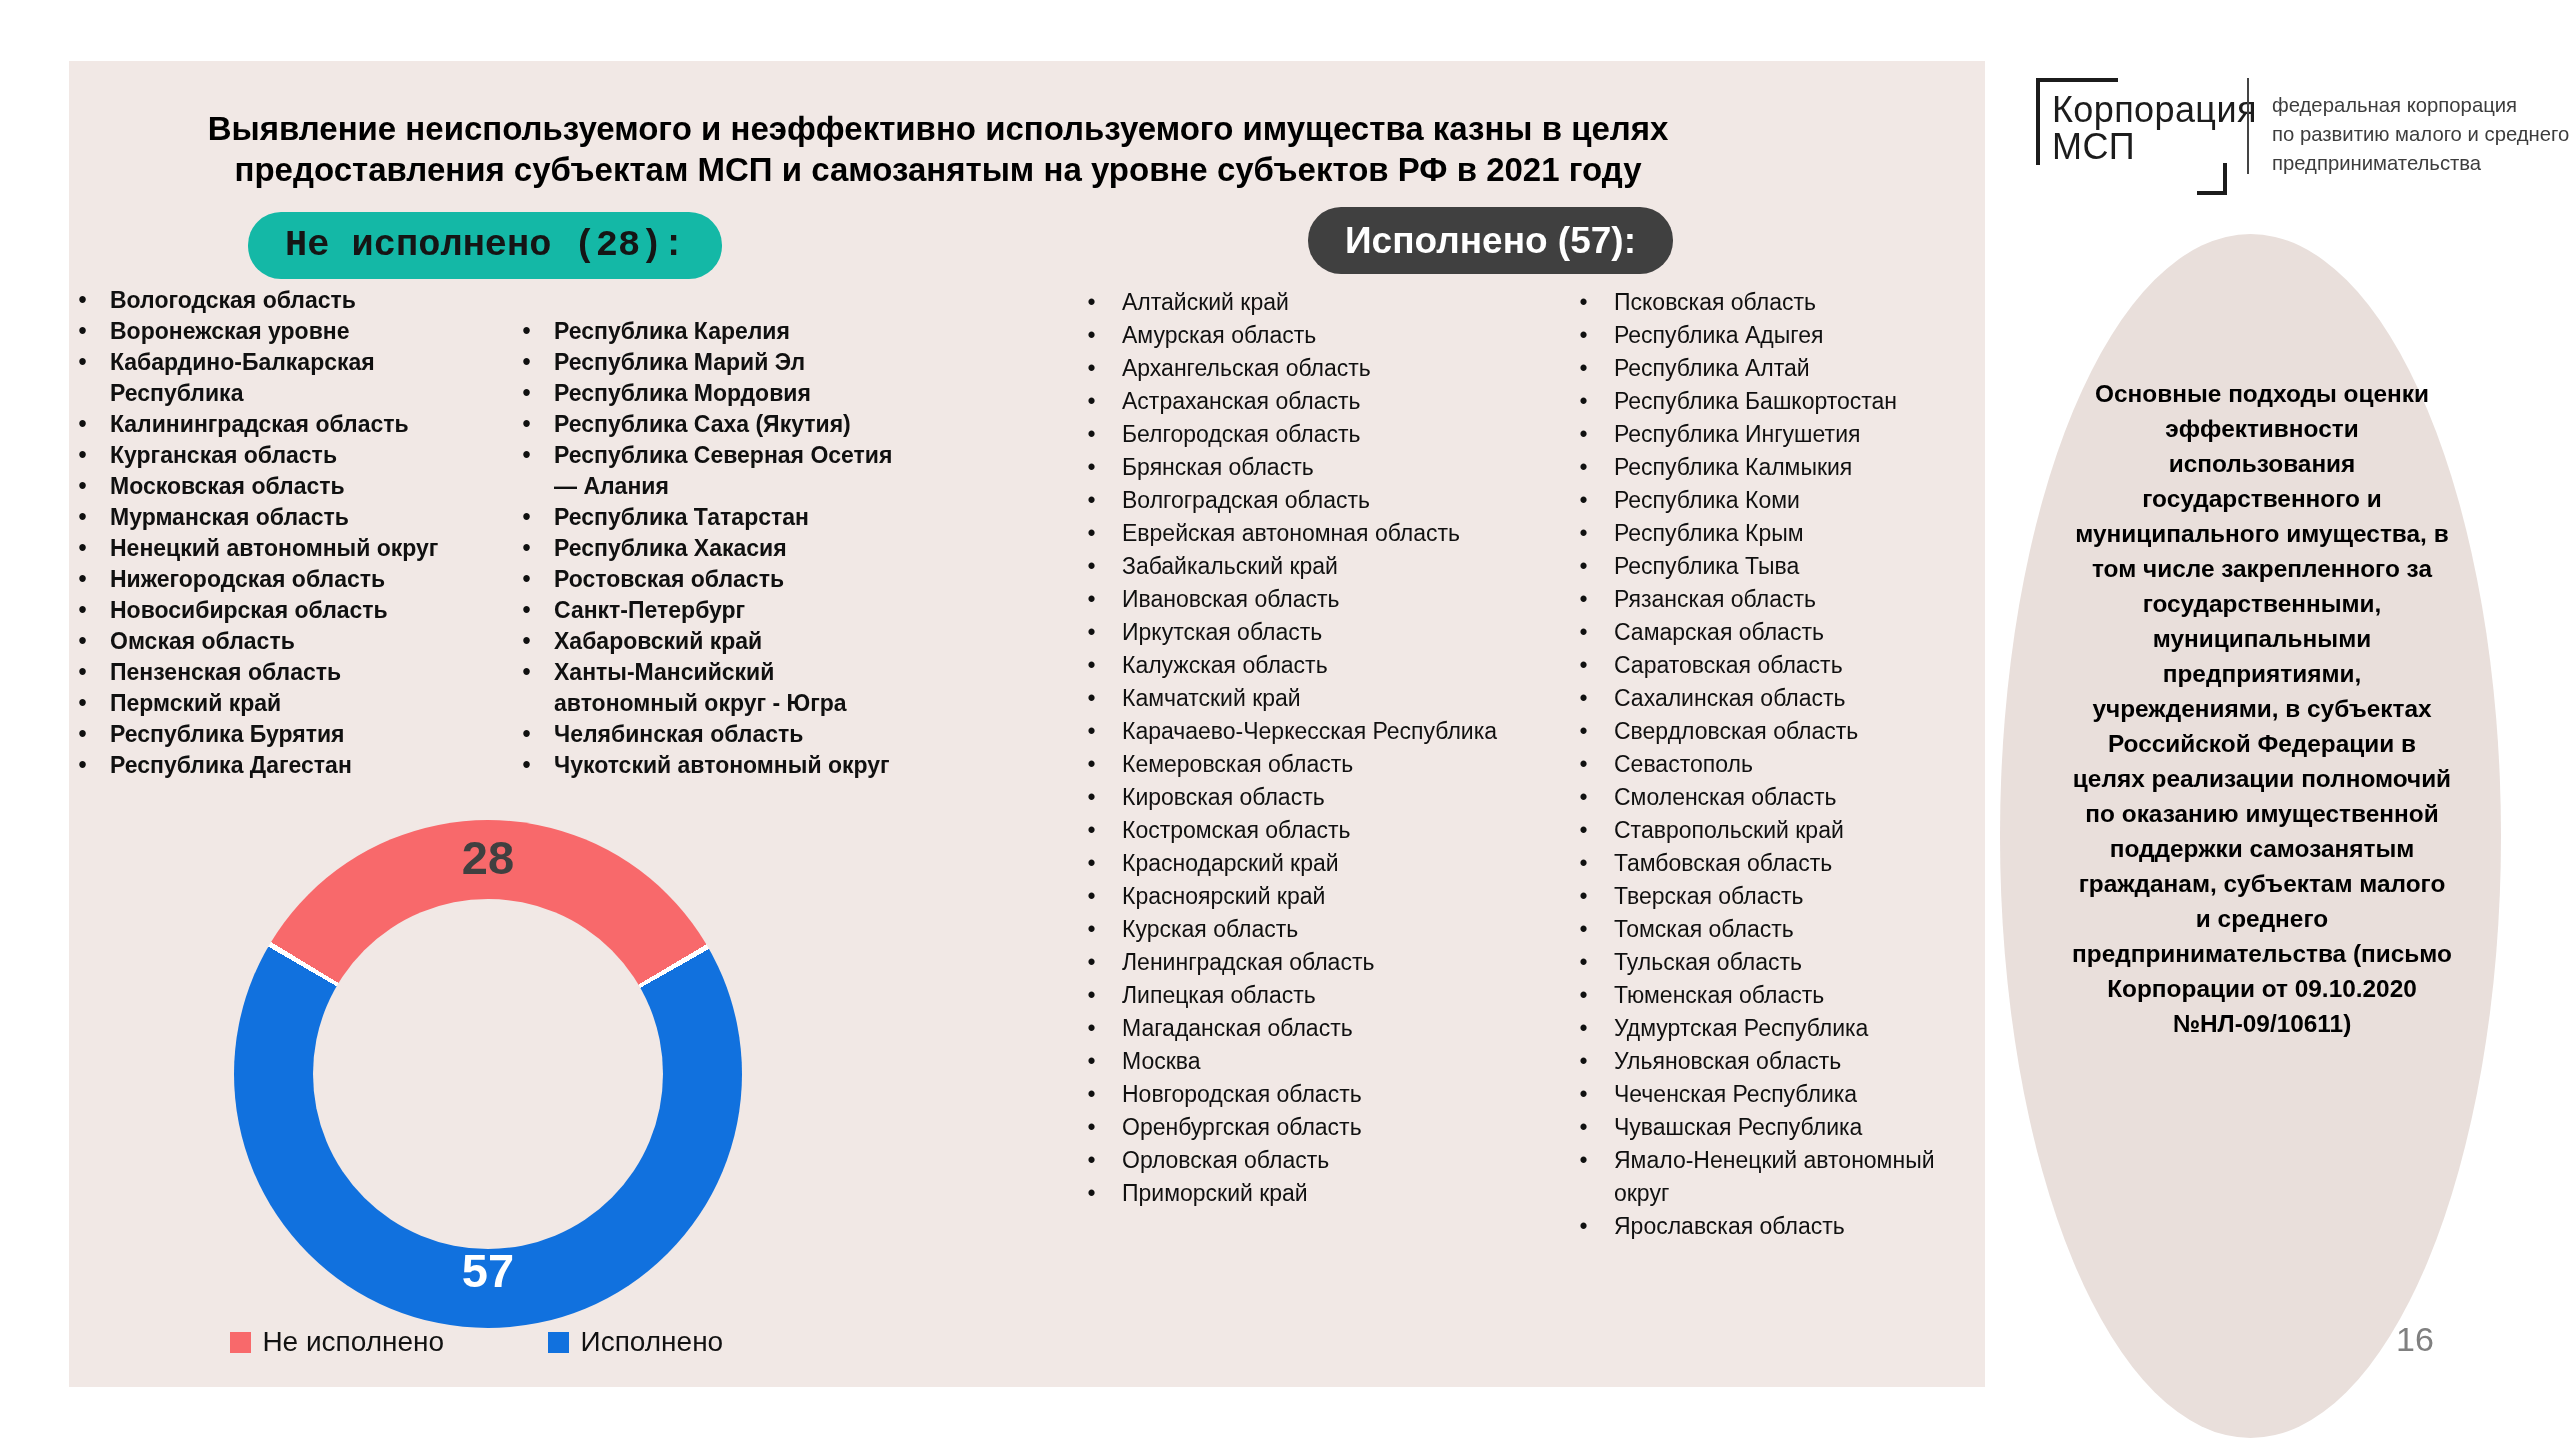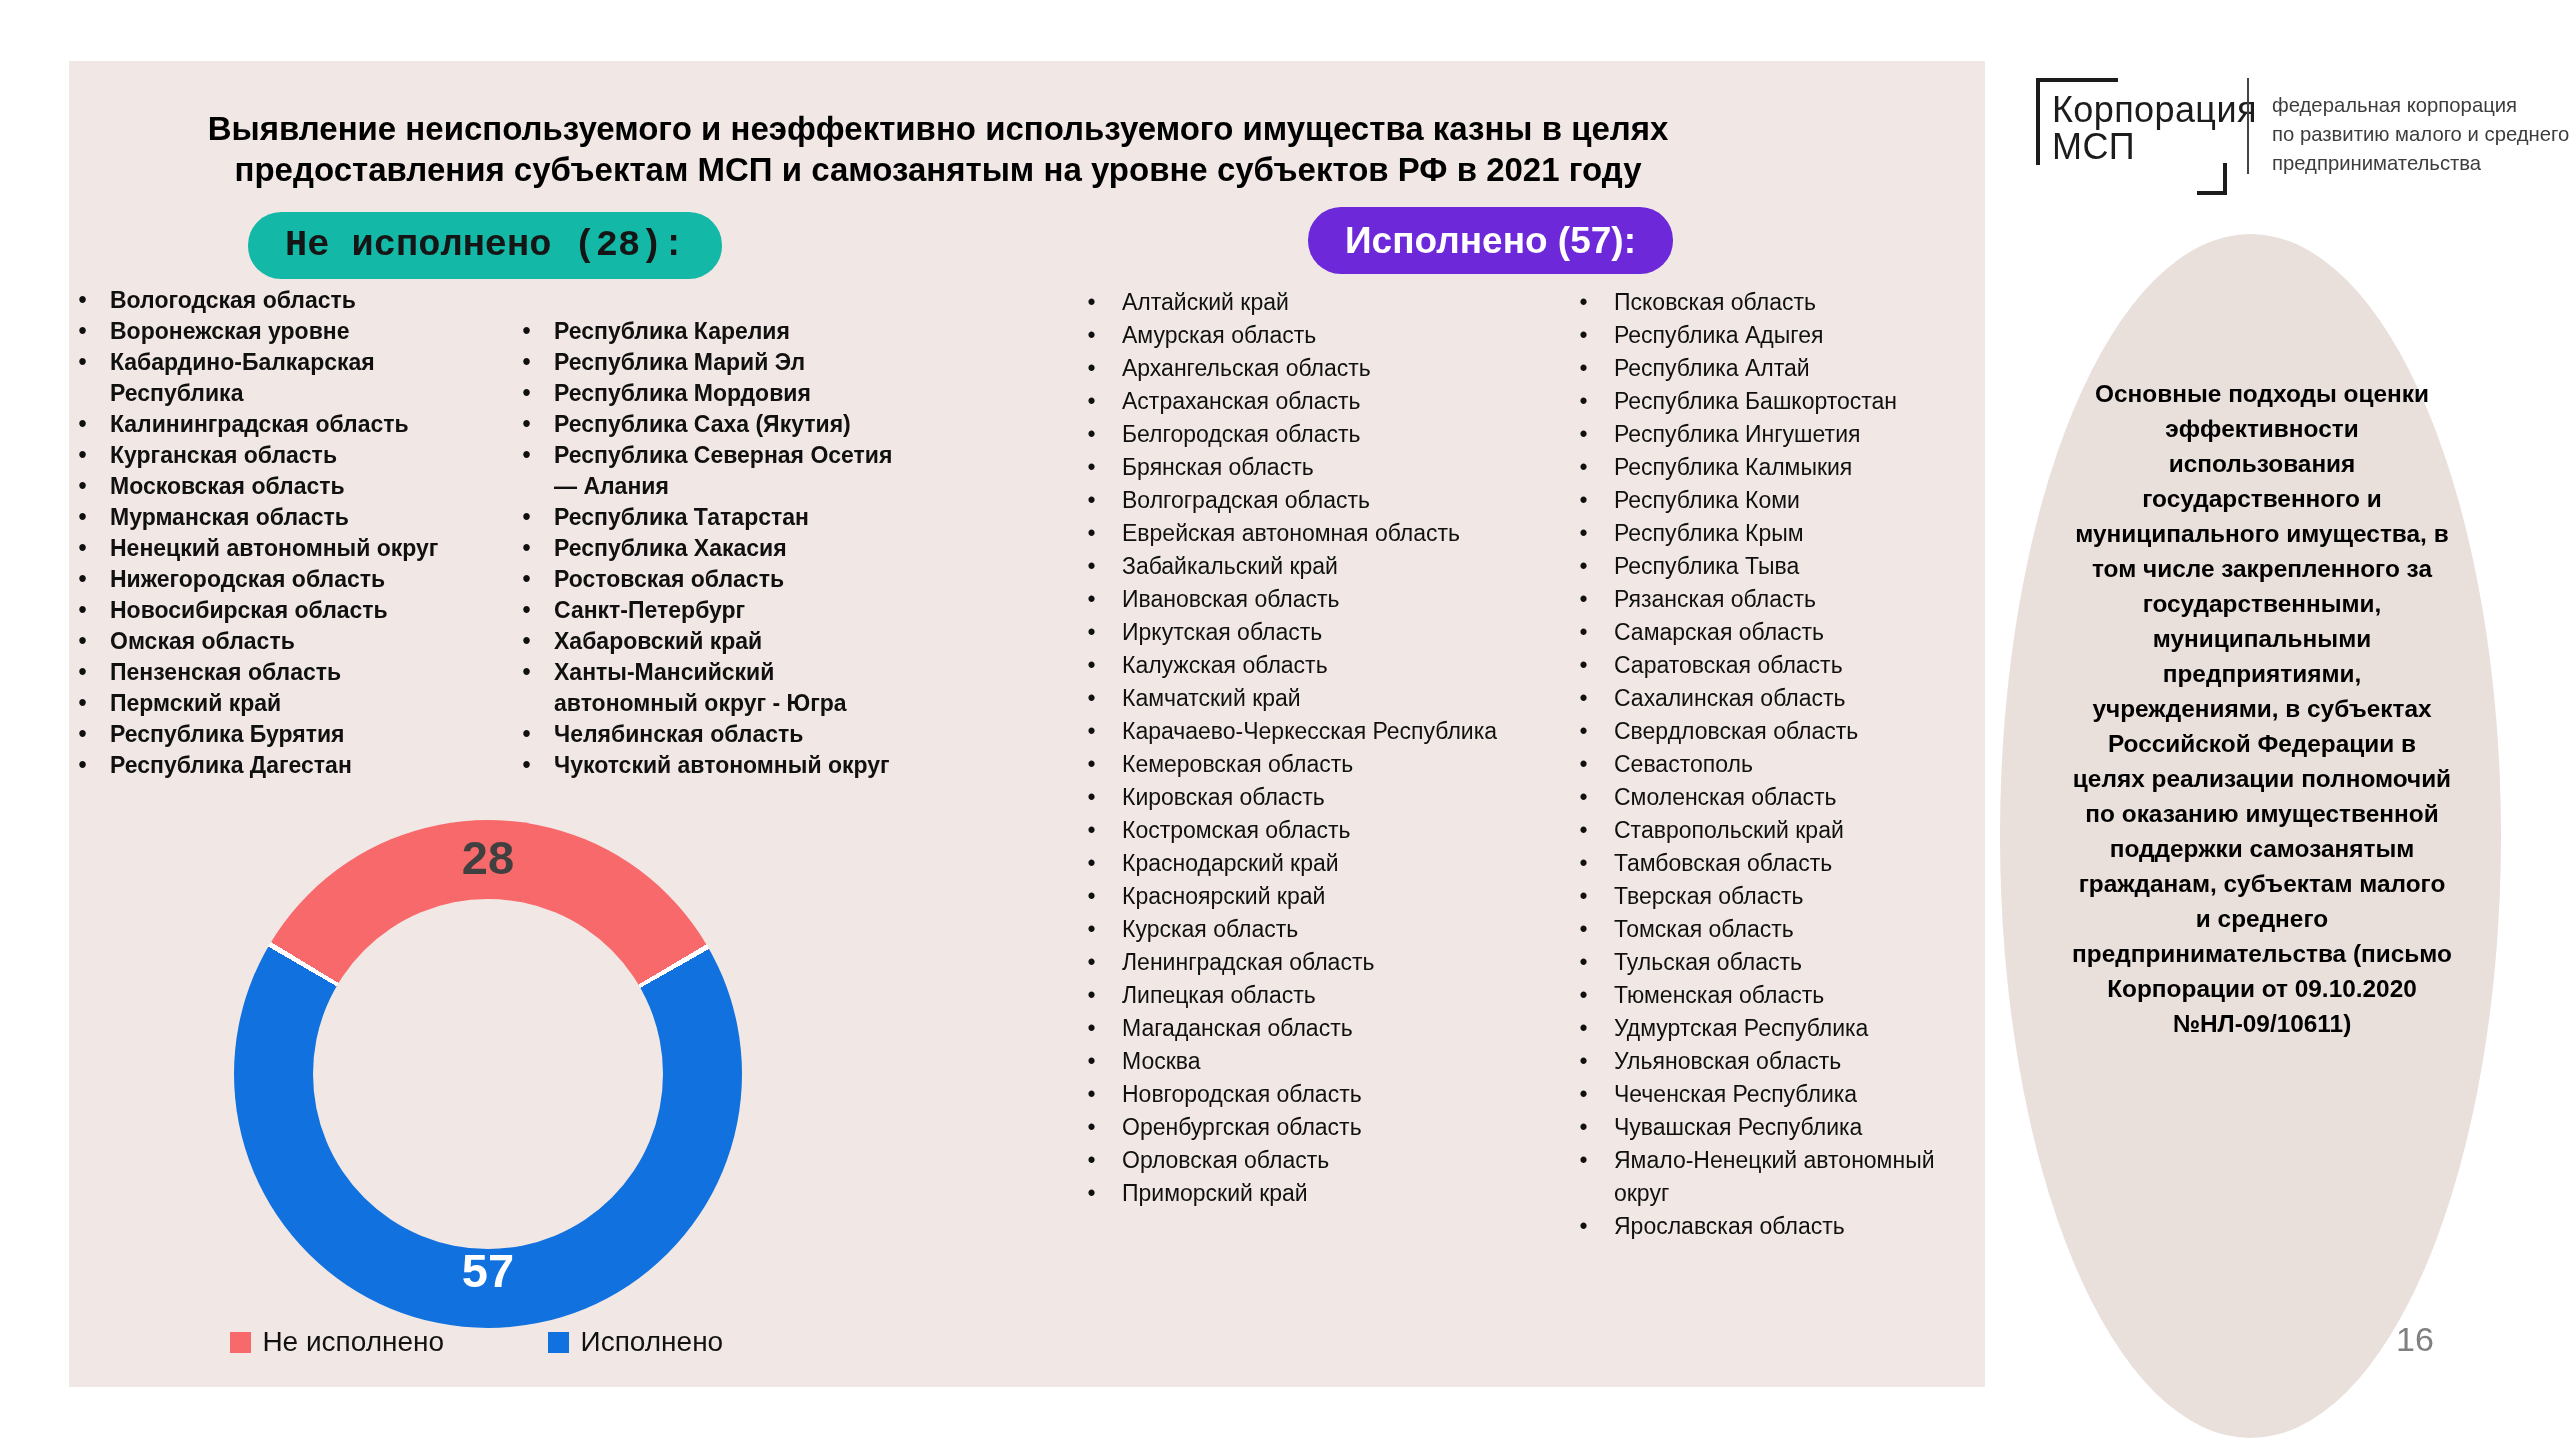--- a/index.html
+++ b/index.html
@@ -13,21 +13,21 @@
   }
   .title{
     position:absolute; left:92px; top:68px; width:1692px;
     text-align:center; font-weight:bold; font-size:33px; line-height:41px; color:#000;margin-top:40px;
   }
   .badge{
     position:absolute; height:67px; line-height:67px; border-radius:33px;
     font-weight:bold; font-size:37px; padding:0 37px; white-space:nowrap;
   }
   .badge-red{ left:248px; top:212px; background:#14b8a6; color:#151515;font-family:Liberation Mono, monospace; }
-  .badge-blue{ left:1308px; top:207px; background:#6d28d9; color:#ffffff; }
+  .badge-blue{ left:1308px; top:207px; background:#404040; color:#ffffff; }
   .region-list{
     position:absolute; margin:0; padding:0; list-style:none;
   }
   .region-list li{
     position:relative; padding-left:33px; white-space:pre-line; color:#101010;
   }
   .region-list li::before{
     content:"\2022"; position:absolute; left:1.6px; top:0;
   }
   .list-red{ font-weight:bold; font-size:23px; line-height:31px; }

